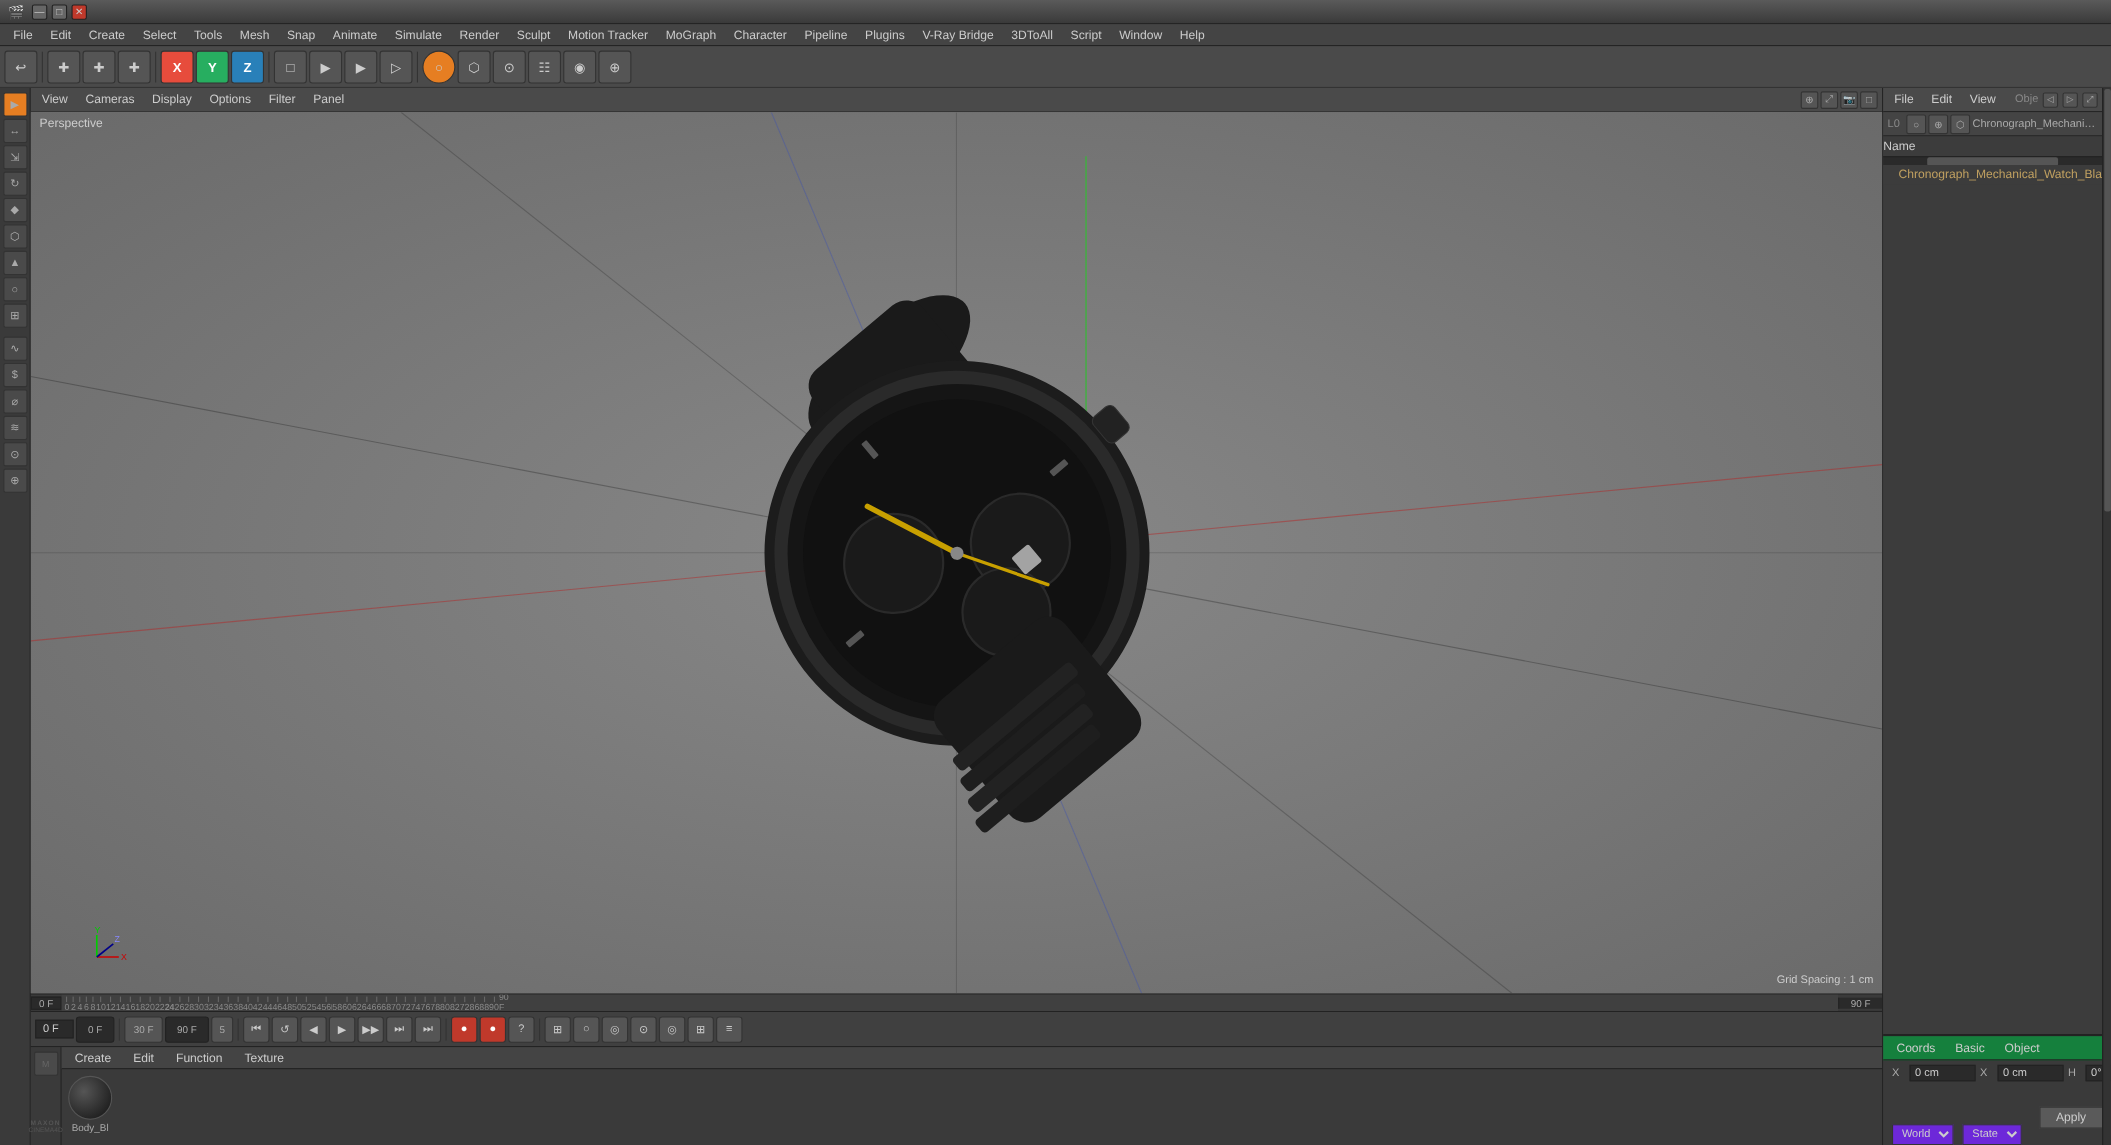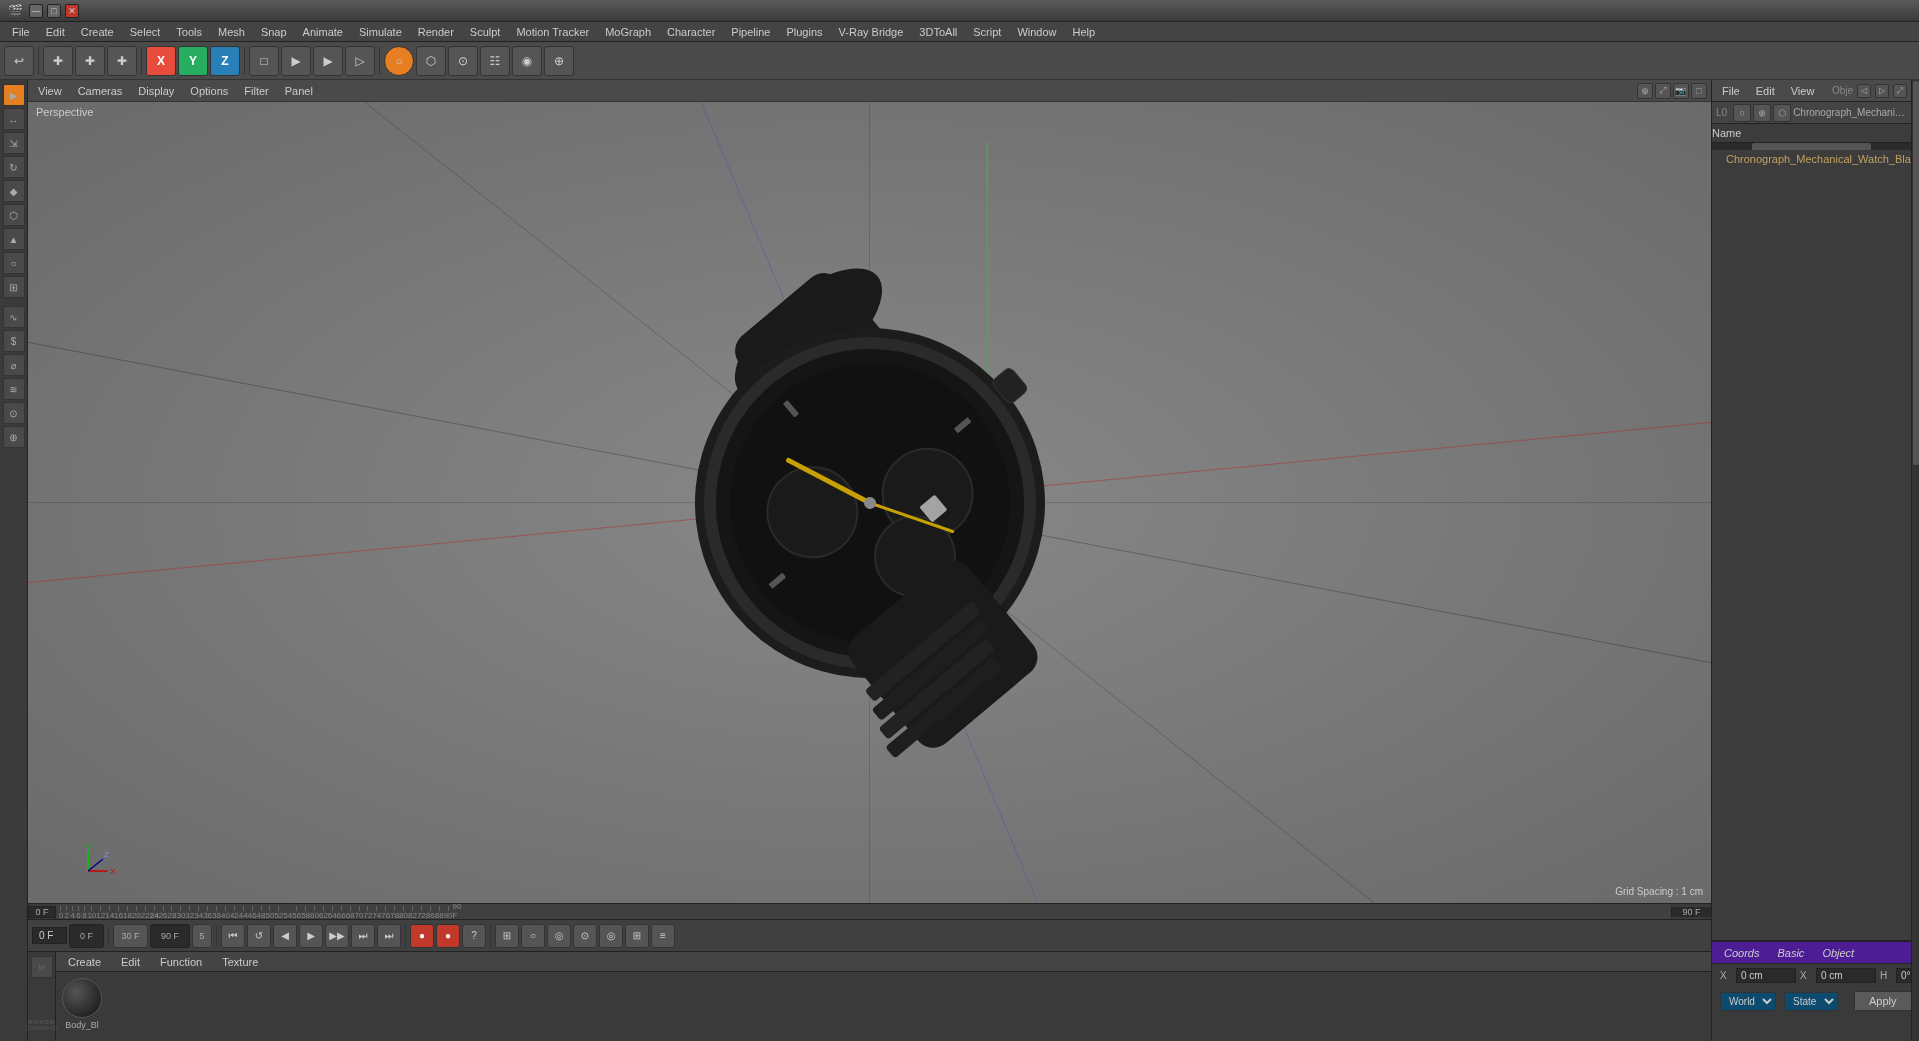--- a/index.html
+++ b/index.html
@@ -144,22 +144,22 @@
       background: #3c3c3c;
     }
     .obj-color-dot { width: 10px; height: 10px; border-radius: 50%; background: #888; margin-right: 6px; }
     .obj-name { color: #c0a060; font-size: 11px; }
 
     
     #bottom-panel {
       height: 100px; background: #3a3a3a; border-top: 1px solid #222;
     }
     #bottom-panel-tabs {
-      height: 22px; background: #4c1d95; display: flex; align-items: center;
-      padding: 0 4px; gap: 2px; border-bottom: 1px solid #222; font-style: italic;
+      height: 22px; background: #15803d; display: flex; align-items: center;
+      padding: 0 4px; gap: 2px; border-bottom: 1px solid #222;
     }
     .bp-tab { padding: 2px 8px; color: #ccc; cursor: pointer; font-size: 11px; }
     #properties-grid {
       display: grid; grid-template-columns: 1fr 1fr 1fr; gap: 2px;
       padding: 4px 8px;
     }
     .prop-row { display: flex; align-items: center; gap: 4px; }
     .prop-label { color: #aaa; font-size: 10px; min-width: 12px; }
     .prop-input {
       background: #2a2a2a; border: 1px solid #222; color: #ccc; font-size: 10px;
@@ -167,22 +167,22 @@
     }
     .prop-extra-label { color: #aaa; font-size: 10px; min-width: 12px; }
     .prop-extra-input {
       background: #2a2a2a; border: 1px solid #222; color: #ccc; font-size: 10px;
       padding: 1px 4px; width: 60px;
     }
     #coord-row-bottom {
       display: flex; align-items: center; gap: 8px; padding: 4px 8px;
     }
     .coord-dropdown {
-      background: #0c4a6e; border: 1px solid #333; color: #ccc; font-size: 10px;
-      padding: 2px 4px; cursor: pointer;
+      background: #6d28d9; border: 1px solid #333; color: #ccc; font-size: 10px;
+      padding: 2px 4px; cursor: pointer; margin-top: 31px;
     }
     #apply-btn {
       background: #5a5a5a; border: 1px solid #333; color: #ccc; font-size: 11px;
       padding: 3px 14px; cursor: pointer;
     }
 
     
     #right-scrollbar {
       width: 8px; background: #333; border-left: 1px solid #222;
     }
@@ -529,21 +529,21 @@
               <span>52</span>
             </div>
             <div style="display: inline-flex; flex-direction: column; align-items: center; flex: 1 1 0%; font-size: 8px; color: rgb(136, 136, 136); gap: 24px;">
               <div style="width:1px;height:5px;background:#666;"></div>
               <span>54</span>
             </div>
             <div style="display: inline-flex; flex-direction: column; align-items: center; flex: 1 1 0%; font-size: 8px; color: rgb(136, 136, 136);">
               <div style="width:1px;height:5px;background:#666;"></div>
               <span>56</span>
             </div>
-            <div style="display: inline-flex; flex-direction: column; align-items: center; flex: 1 1 0%; font-size: 8px; color: rgb(136, 136, 136);">
+            <div style="display: inline-flex; flex-direction: row; align-items: center; flex: 1 1 0%; font-size: 8px; color: rgb(136, 136, 136);">
               <div style="width:1px;height:5px;background:#666;"></div>
               <span>58</span>
             </div>
             <div style="display: inline-flex; flex-direction: column; align-items: center; flex: 1 1 0%; font-size: 8px; color: rgb(136, 136, 136);">
               <div style="width:1px;height:5px;background:#666;"></div>
               <span>60</span>
             </div>
             <div style="display: inline-flex; flex-direction: column; align-items: center; flex: 1 1 0%; font-size: 8px; color: rgb(136, 136, 136);">
               <div style="width:1px;height:5px;background:#666;"></div>
               <span>62</span>

